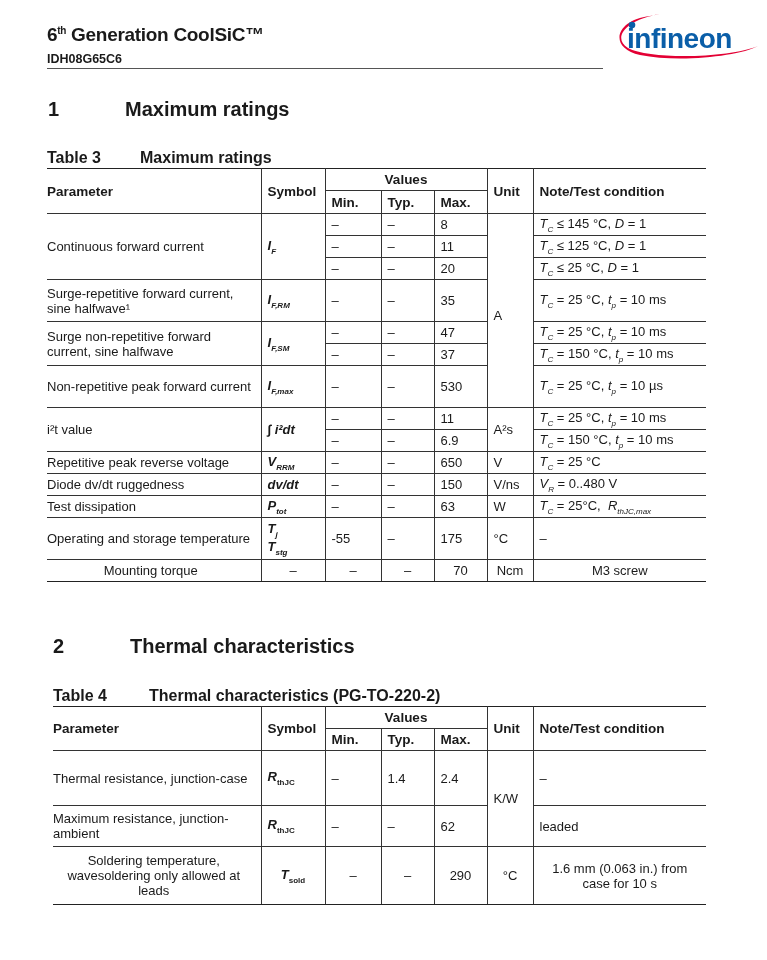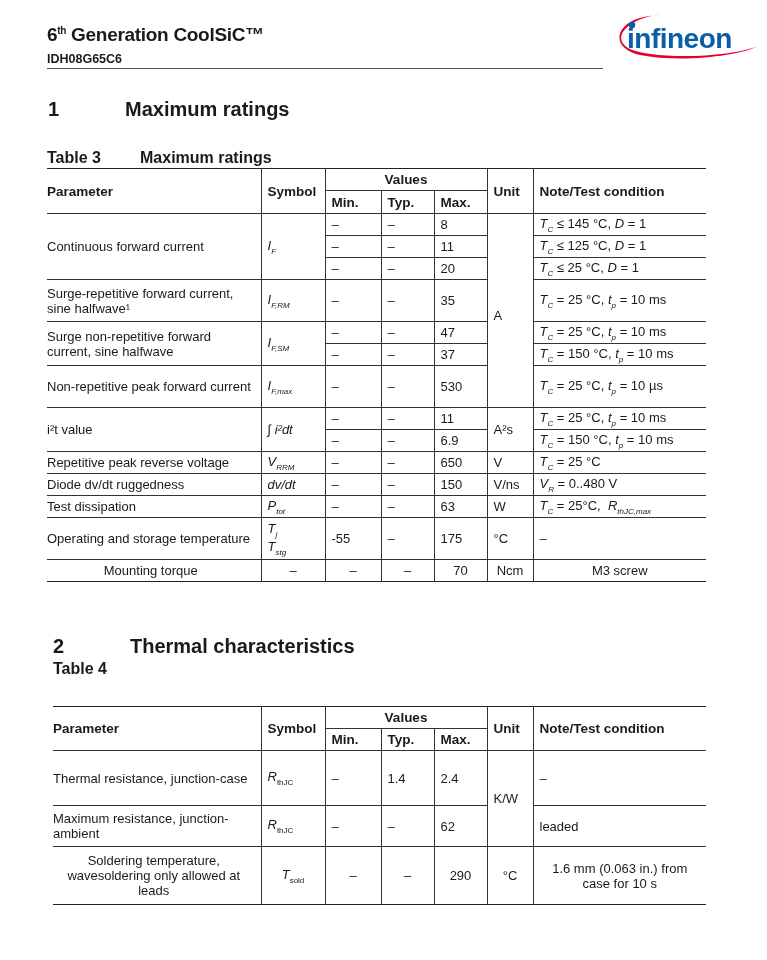--- a/index.html
+++ b/index.html
@@ -15,21 +15,21 @@
   .cap { position:absolute; font-size:16px; font-weight:bold; }
   .cap .lbl2 { position:absolute; }
   table.t { position:absolute; border-collapse:collapse; font-size:13px; }
   table.t td, table.t th { border:1px solid #333; padding:0 6px; text-align:left; vertical-align:middle; }
   table.t th { font-weight:bold; font-size:13.5px; }
   table.t tr:first-child th { border-top:1.6px solid #222; }
   table.t td:first-child, table.t th:first-child { border-left:none; }
   table.t td:last-child, table.t th:last-child { border-right:none; }
   table.t tr.last td { border-bottom:1.6px solid #222;text-align:center; }
   table.t th.vals { text-align:center; }
-  .sym { font-style:italic; }
+  .sym { font-style:italic;font-weight:bold; }
   .sym sub, .note sub { font-size:8px; font-style:italic; }
   .sym sub.up { font-style:normal; }
 </style>
 </head>
 <body>
 
 <div class="hdr-title"><span>6</span><sup>th</sup><span> Generation CoolSiC™</span></div>
 <div class="hdr-sub">IDH08G65C6</div>
 <div class="hdr-rule"></div>
 <svg class="logo" viewBox="0 0 150 55">
@@ -183,22 +183,23 @@
     <td>M3 screw</td>
   </tr>
 </tbody>
   </table>
 
 <div class="sec" style="left:53px; top:635px; width:320px;">
   <span class="num">2</span>
   <span style="position:absolute; left:77px;">Thermal characteristics</span>
 </div>
 
-<div class="cap" style="left:53px; top:660px; width:400px;">
+<div class="cap" style="left:53px; top:687px; width:400px;">
   <span>Table 4</span>
+  <span class="lbl2" style="left:96px;">Thermal characteristics (PG-TO-220-2)</span>
 </div>
 
 <table class="t" id="t4" style="left:53px; top:706px; width:653px;">
   <colgroup>
       <col style="width:208px">
       <col style="width:64px">
       <col style="width:56px">
       <col style="width:53px">
       <col style="width:53px">
       <col style="width:46px">

